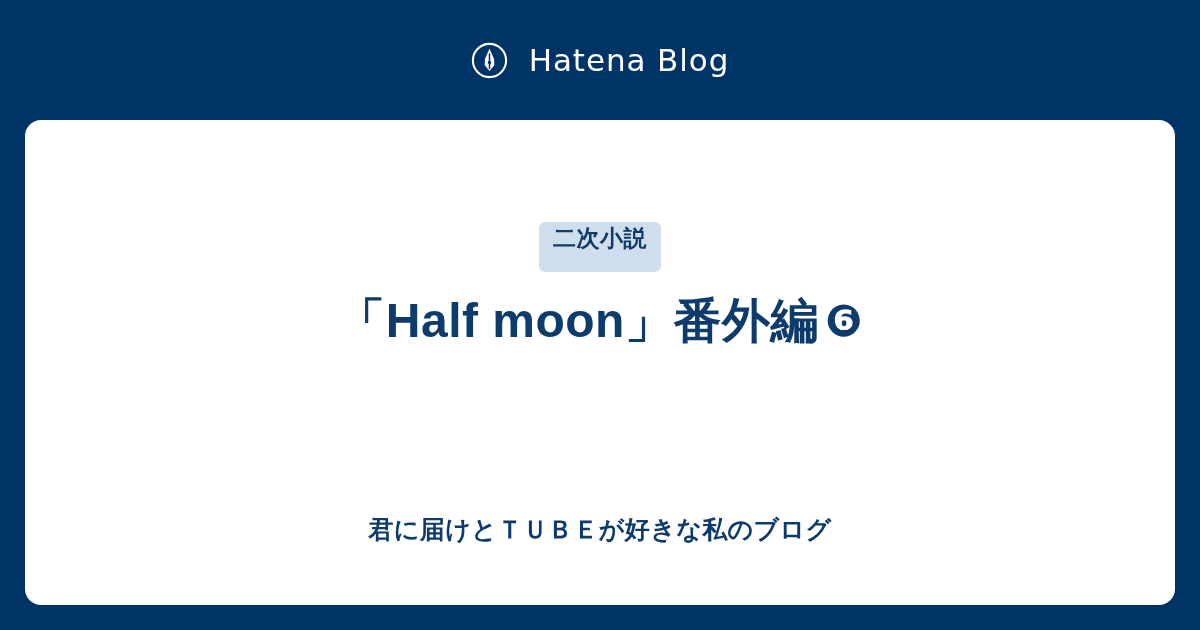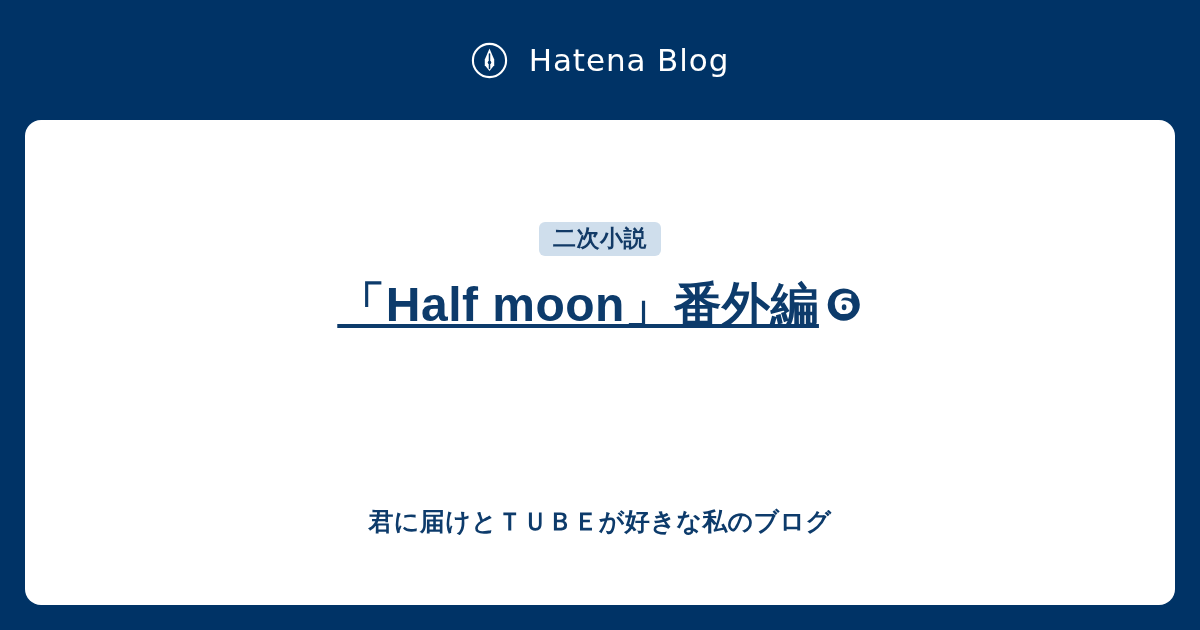--- a/index.html
+++ b/index.html
@@ -69,58 +69,57 @@
   }
 
   
   .category-badge {
     margin-top: 102px;
     background: #cfdeec;
     color: #123a66;
     font-size: 23px;
     font-weight: 700;
     letter-spacing: 0.5px;
-    padding: 4px 14px 6px 14px;
+    padding: 4px 14px 22px 14px;
     border-radius: 6px;
     line-height: 1.05;
     white-space: nowrap;
   }
 
   
   .entry-title {
     margin-top: 14px;
     width: 1010px;
     text-align: center;
     color: #0d3b6b;
     font-size: 48px;
     font-weight: 700;
     line-height: 70px;
     letter-spacing: 0.5px;
     word-break: break-word;
-    text-decoration: underline;
   }
 
   .title-line {
     display: block;
     white-space: nowrap;
   }
 
   .circled-number {
     display: inline-block;
     margin-left: 6px;
     font-size: 44px;
     vertical-align: 1px;
   }
 
   
   .blog-name {
     position: absolute;
     left: 0;
     right: 0;
-    top: 386px;
+    top: 394px;
     text-align: center;
     color: #0d3b6b;
     font-size: 25px;
     font-weight: 700;
     letter-spacing: 0.4px;
     line-height: 1.2;
     white-space: nowrap;
   }
 </style>
 </head>

